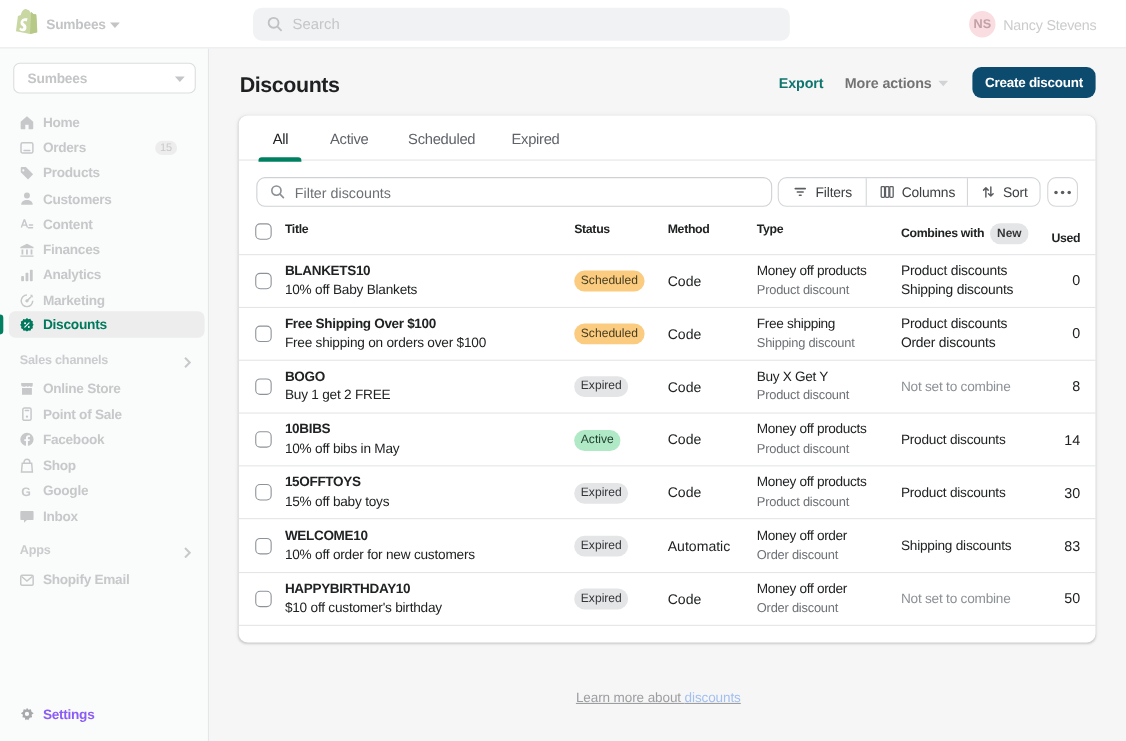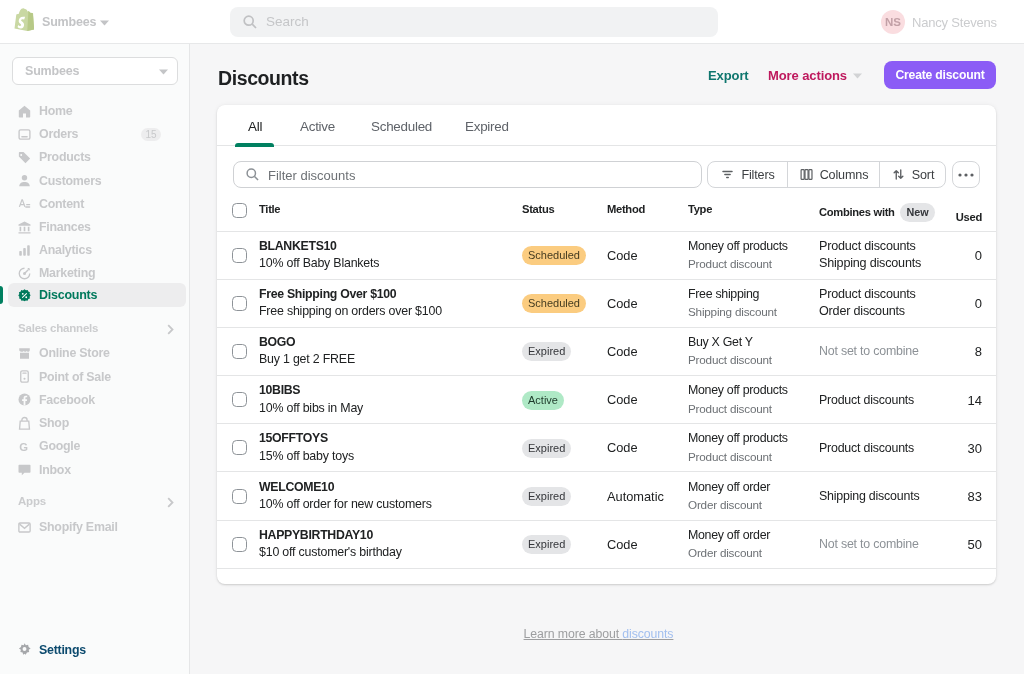--- a/index.html
+++ b/index.html
@@ -33,22 +33,22 @@
 #greenbar { position:absolute; left:-8px; top:3px; width:3px; height:18px; background:#008060; border-radius:0 3px 3px 0; }
 #discsel svg { position:absolute; left:9px; top:5px; }
 #discsel span { position:absolute; left:31px; top:5px; font-size:12.5px; letter-spacing:-0.25px; font-weight:600; color:#00795c; }
 #ordbadge { position:absolute; left:133px; top:5px; width:20px; height:13px; border-radius:7px;
   background:#ededee; font-size:10px; color:#c8c9cb; text-align:center; line-height:13px; font-weight:400;}
 
 
 #main { position:absolute; left:191px; top:44px; width:833px; height:630px; background:#f6f6f7; }
 #ptitle { position:absolute; left:27px; top:23px; font-size:19.5px; font-weight:700; letter-spacing:-0.4px; color:#1e2022; }
 #export { position:absolute; left:517px; top:24px; font-size:13px; letter-spacing:-0.1px; font-weight:600; color:#0f766e; }
-#moreact { position:absolute; left:577px; top:24px; font-size:13px; letter-spacing:-0.1px; font-weight:600; color:#be185d; }
-#cbtn { position:absolute; left:693px; top:17px; width:112px; height:28px; background:#8b5cf6;
+#moreact { position:absolute; left:577px; top:24px; font-size:13px; letter-spacing:-0.1px; font-weight:600; color:#737373; }
+#cbtn { position:absolute; left:693px; top:17px; width:112px; height:28px; background:#0c4a6e;
   border-radius:8px; color:#fff; font-size:12.2px; letter-spacing:-0.2px; font-weight:600; text-align:center; line-height:28px; }
 
 
 #card { position:absolute; left:26px; top:61px; width:779px; height:479px; background:#fff;
   border-radius:8px; box-shadow:0 0 5px rgba(23,24,24,.05), 0 1px 2px rgba(0,0,0,.15); }
 #tabs { position:absolute; left:0; top:0; width:779px; height:41px; border-bottom:1px solid #e4e5e6; }
 .tab { position:absolute; top:14px; font-size:13.4px; letter-spacing:-0.25px; color:#5f6369; }
 #tab-all { color:#202223; font-weight:500;}
 #underline { position:absolute; left:18px; top:38px; width:39px; height:4px; background:#008060; border-radius:3px 3px 0 0; }
 #filterrow { position:absolute; left:0; top:41px; width:779px; height:57px; }
@@ -240,21 +240,21 @@
           <circle cx="12.3" cy="12.3" r="1.2" fill="#fff"></circle>
           <path stroke="#fff" stroke-width="1.4" stroke-linecap="round" d="M12.6 7.4l-5.2 5.2"></path>
         </svg>
         <span>Discounts</span>
       </div>
       <div class="nav" style="top:594.3px">
         <svg width="15" height="15" viewBox="0 0 20 20">
           <path fill="#a6a8ab" d="m10 1.8 1.8 2.6 3-.7.7 3 2.7 1.8-2.6 1.8.7 3-3 .7L11.5 17l-1.5-1.3-1.8 1.3-.7-3-3-.7.7-3L2.6 8.5l2.7-1.8.7-3 3 .7Z"></path>
           <circle cx="10" cy="9.4" r="2.6" fill="#fafbfb"></circle>
         </svg>
-        <span style="color:#0c4a6e">Settings</span>
+        <span style="color:#8b5cf6">Settings</span>
       </div>
     </div>
 </div>
 
 <div id="main">
   <div id="ptitle">Discounts</div>
   <span id="export">Export</span>
   <span id="moreact">More actions</span>
   <svg class="abs" style="left:662px;top:29px" width="9" height="6" viewBox="0 0 9 6">
       <path fill="#d2d3d5" d="M0 .5h9L4.5 5.5z"></path>

